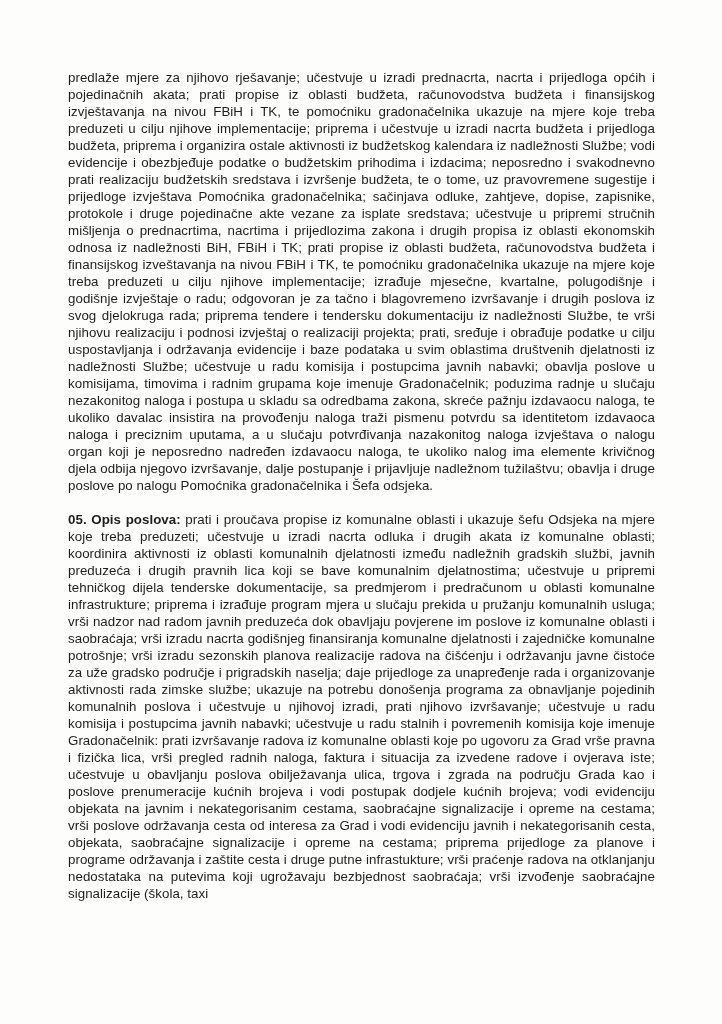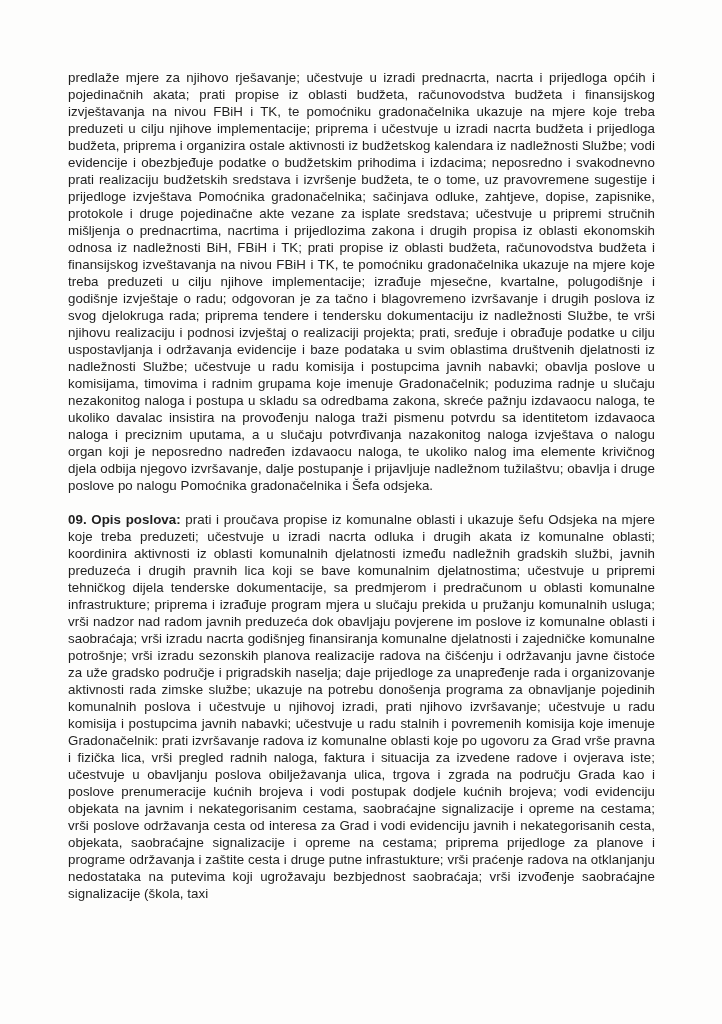--- a/index.html
+++ b/index.html
@@ -35,16 +35,16 @@
   .section-label {
     font-weight: bold;
   }
 </style>
 </head>
 <body>
 
 <div class="page">
   <p class="para">predlaže mjere za njihovo rješavanje; učestvuje u izradi prednacrta, nacrta i prijedloga općih i pojedinačnih akata; prati propise iz oblasti budžeta, računovodstva budžeta i finansijskog izvještavanja na nivou FBiH i TK, te pomoćniku gradonačelnika ukazuje na mjere koje treba preduzeti u cilju njihove implementacije; priprema i učestvuje u izradi nacrta budžeta i prijedloga budžeta, priprema i organizira ostale aktivnosti iz budžetskog kalendara iz nadležnosti Službe; vodi evidencije i obezbjeđuje podatke o budžetskim prihodima i izdacima; neposredno i svakodnevno prati realizaciju budžetskih sredstava i izvršenje budžeta, te o tome, uz pravovremene sugestije i prijedloge izvještava Pomoćnika gradonačelnika; sačinjava odluke, zahtjeve, dopise, zapisnike, protokole i druge pojedinačne akte vezane za isplate sredstava; učestvuje u pripremi stručnih mišljenja o prednacrtima, nacrtima i prijedlozima zakona i drugih propisa iz oblasti ekonomskih odnosa iz nadležnosti BiH, FBiH i TK; prati propise iz oblasti budžeta, računovodstva budžeta i finansijskog izveštavanja na nivou FBiH i TK, te pomoćniku gradonačelnika ukazuje na mjere koje treba preduzeti u cilju njihove implementacije; izrađuje mjesečne, kvartalne, polugodišnje i godišnje izvještaje o radu; odgovoran je za tačno i blagovremeno izvršavanje i drugih poslova iz svog djelokruga rada; priprema tendere i tendersku dokumentaciju iz nadležnosti Službe, te vrši njihovu realizaciju i podnosi izvještaj o realizaciji projekta; prati, sređuje i obrađuje podatke u cilju uspostavljanja i održavanja evidencije i baze podataka u svim oblastima društvenih djelatnosti iz nadležnosti Službe; učestvuje u radu komisija i postupcima javnih nabavki; obavlja poslove u komisijama, timovima i radnim grupama koje imenuje Gradonačelnik; poduzima radnje u slučaju nezakonitog naloga i postupa u skladu sa odredbama zakona, skreće pažnju izdavaocu naloga, te ukoliko davalac insistira na provođenju naloga traži pismenu potvrdu sa identitetom izdavaoca naloga i preciznim uputama, a u slučaju potvrđivanja nazakonitog naloga izvještava o nalogu organ koji je neposredno nadređen izdavaocu naloga, te ukoliko nalog ima elemente krivičnog djela odbija njegovo izvršavanje, dalje postupanje i prijavljuje nadležnom tužilaštvu; obavlja i druge poslove po nalogu Pomoćnika gradonačelnika i Šefa odsjeka.</p>
   <p class="para">
-    <span class="section-label">09. Opis poslova:</span>
+    <span class="section-label">05. Opis poslova:</span>
     <span>prati i proučava propise iz komunalne oblasti i ukazuje šefu Odsjeka na mjere koje treba preduzeti; učestvuje u izradi nacrta odluka i drugih akata iz komunalne oblasti; koordinira aktivnosti iz oblasti komunalnih djelatnosti između nadležnih gradskih službi, javnih preduzeća i drugih pravnih lica koji se bave komunalnim djelatnostima; učestvuje u pripremi tehničkog dijela tenderske dokumentacije, sa predmjerom i predračunom u oblasti komunalne infrastrukture; priprema i izrađuje program mjera u slučaju prekida u pružanju komunalnih usluga; vrši nadzor nad radom javnih preduzeća dok obavljaju povjerene im poslove iz komunalne oblasti i saobraćaja; vrši izradu nacrta godišnjeg finansiranja komunalne djelatnosti i zajedničke komunalne potrošnje; vrši izradu sezonskih planova realizacije radova na čišćenju i održavanju javne čistoće za uže gradsko područje i prigradskih naselja; daje prijedloge za unapređenje rada i organizovanje aktivnosti rada zimske službe; ukazuje na potrebu donošenja programa za obnavljanje pojedinih komunalnih poslova i učestvuje u njihovoj izradi, prati njihovo izvršavanje; učestvuje u radu komisija i postupcima javnih nabavki; učestvuje u radu stalnih i povremenih komisija koje imenuje Gradonačelnik: prati izvršavanje radova iz komunalne oblasti koje po ugovoru za Grad vrše pravna i fizička lica, vrši pregled radnih naloga, faktura i situacija za izvedene radove i ovjerava iste; učestvuje u obavljanju poslova obilježavanja ulica, trgova i zgrada na području Grada kao i poslove prenumeracije kućnih brojeva i vodi postupak dodjele kućnih brojeva; vodi evidenciju objekata na javnim i nekategorisanim cestama, saobraćajne signalizacije i opreme na cestama; vrši poslove održavanja cesta od interesa za Grad i vodi evidenciju javnih i nekategorisanih cesta, objekata, saobraćajne signalizacije i opreme na cestama; priprema prijedloge za planove i programe održavanja i zaštite cesta i druge putne infrastukture; vrši praćenje radova na otklanjanju nedostataka na putevima koji ugrožavaju bezbjednost saobraćaja; vrši izvođenje saobraćajne signalizacije (škola, taxi</span>
   </p>
 </div>
 
 </body></html>

